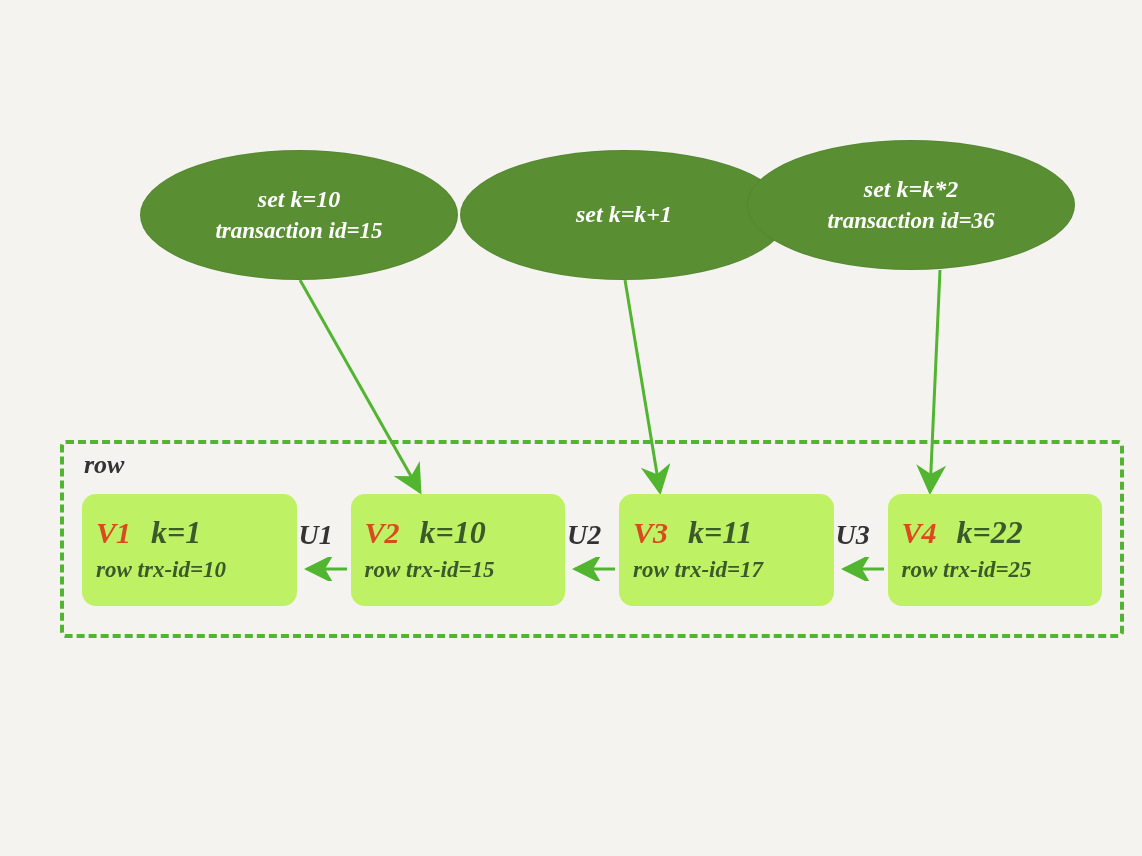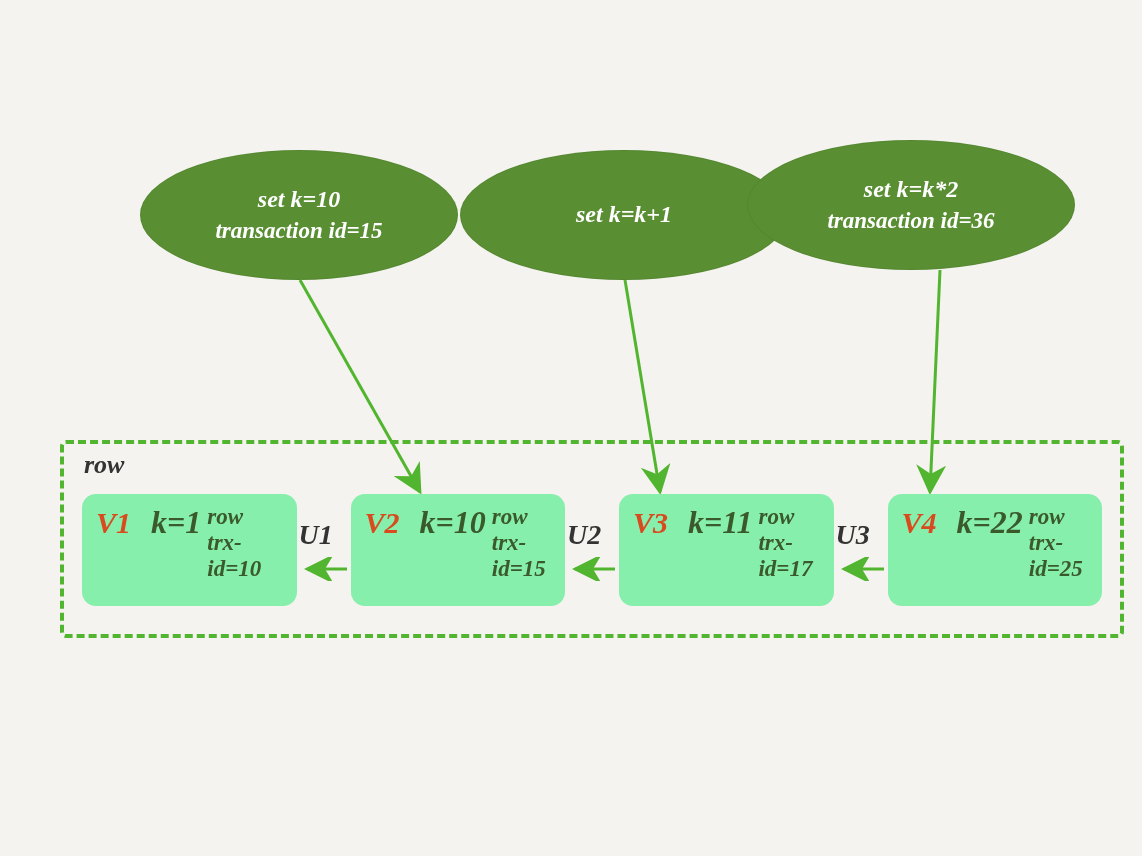--- a/index.html
+++ b/index.html
@@ -51,26 +51,27 @@
     font-weight: 600;
     font-style: italic;
   }
   .versions {
     display: flex;
     align-items: center;
     margin-top: 40px;
     gap: 0;
   }
   .version {
-    background: #86efac;
+    background: #bef264;
     border-radius: 14px;
     padding: 10px 14px 14px 14px;
     width: 198px;
     height: 88px;
     display: flex;
+    flex-direction: column;
     justify-content: center;
     gap: 6px;
     position: relative;
   }
   .v-top {
     display: flex;
     align-items: baseline;
     gap: 20px;
   }
   .v-name {

